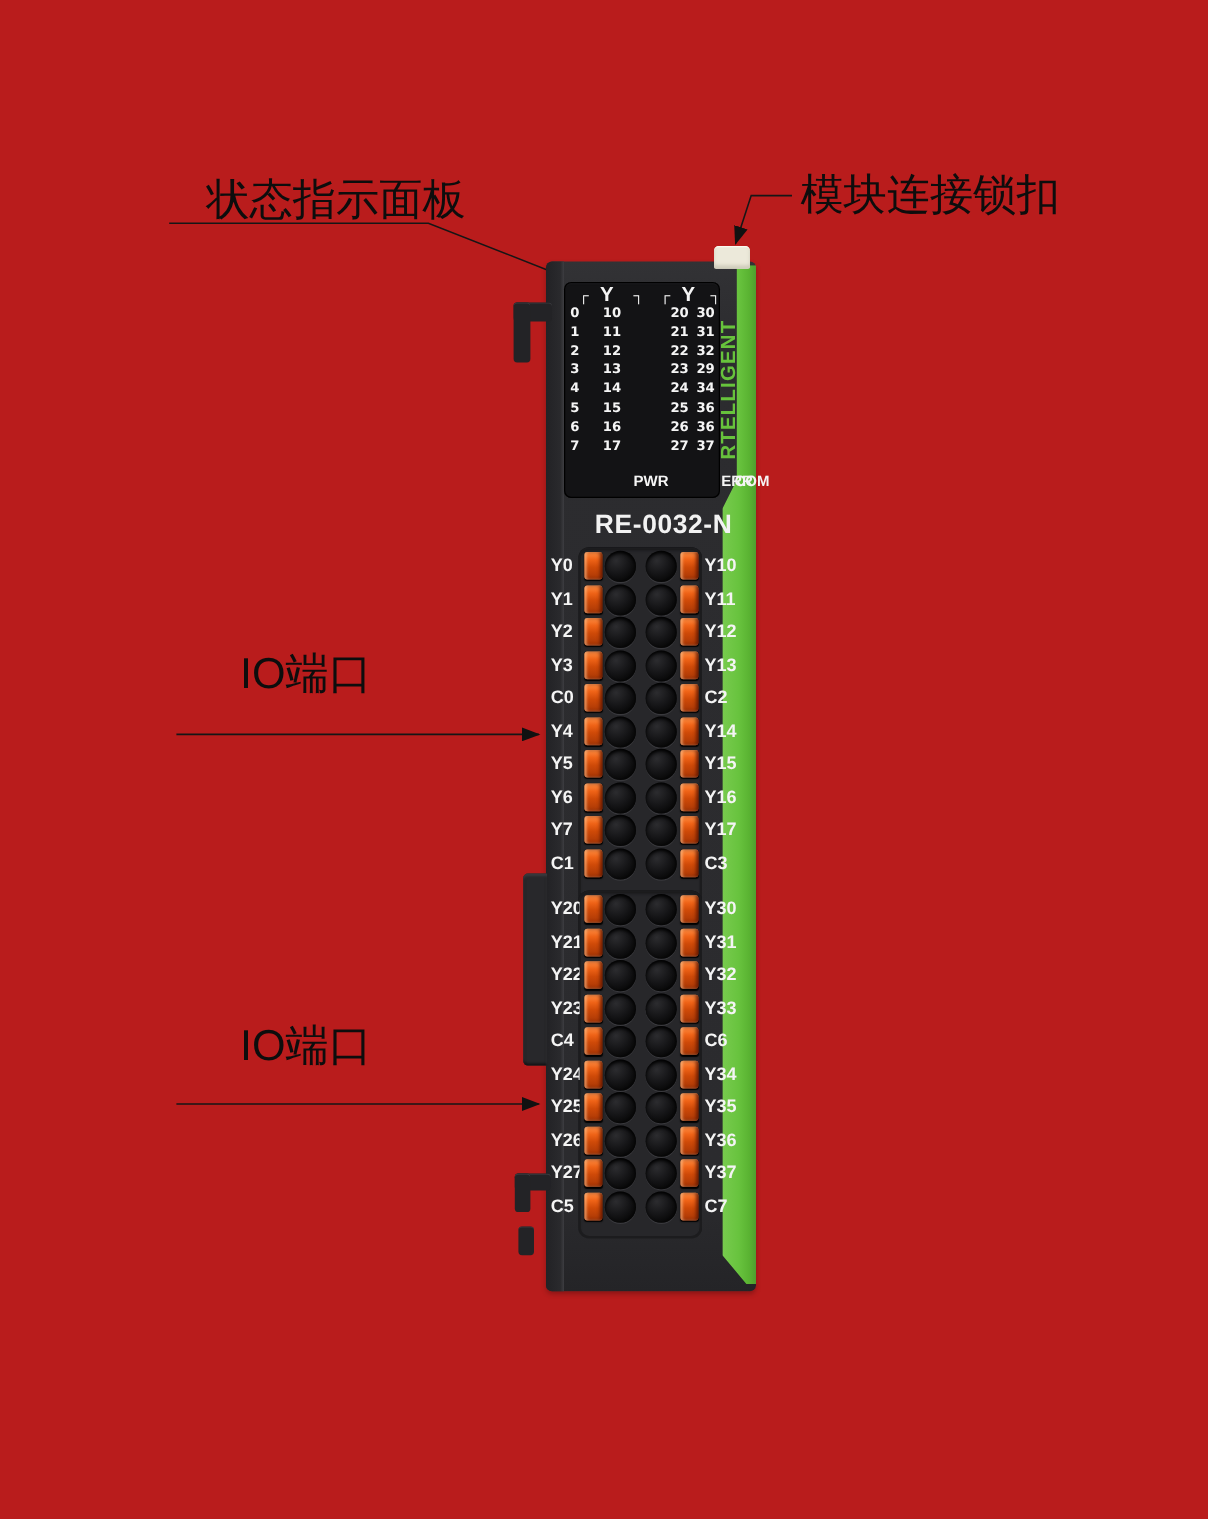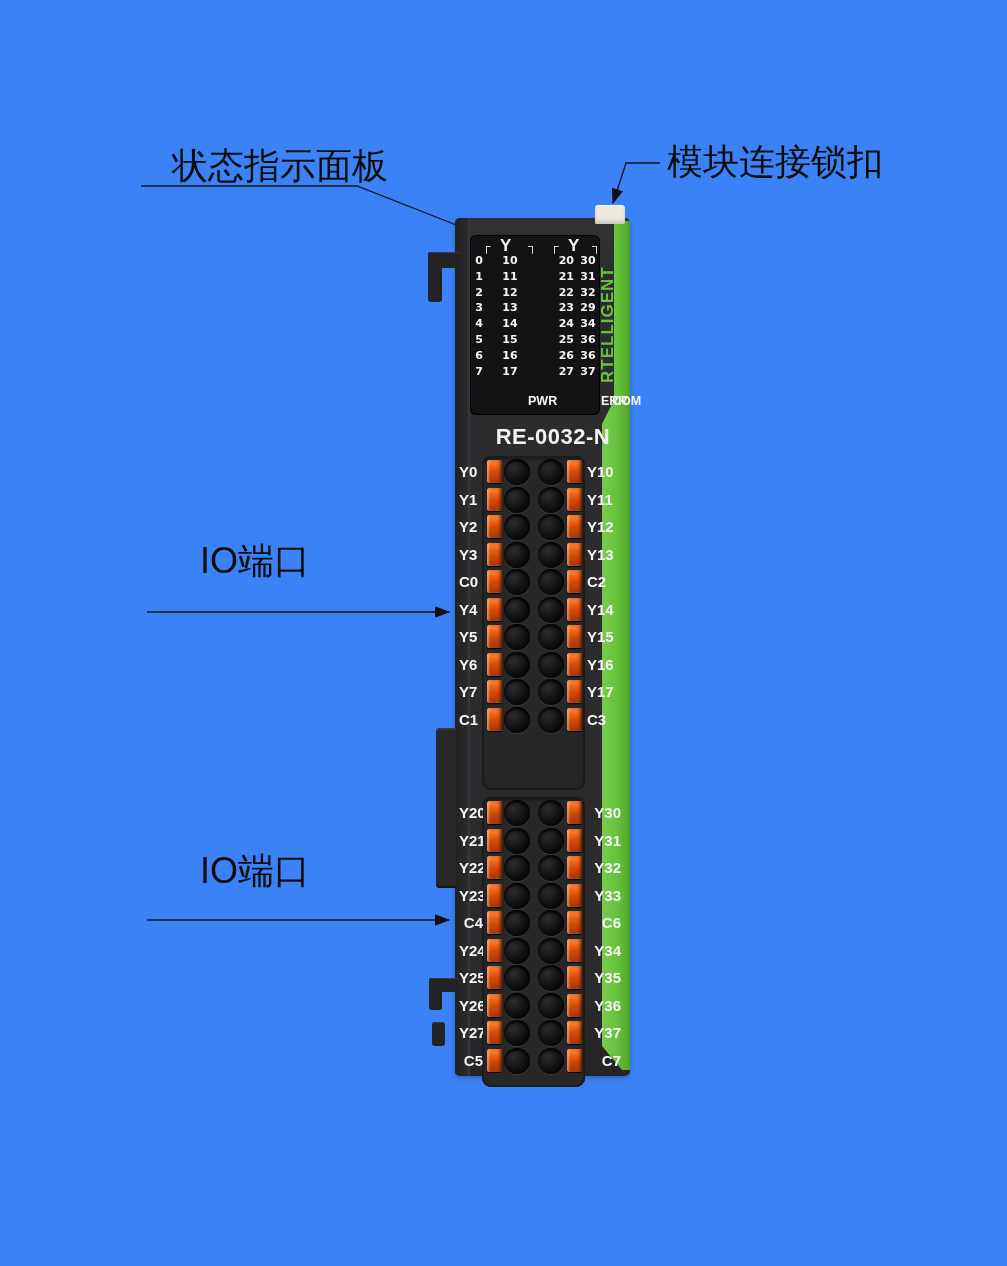--- a/index.html
+++ b/index.html
@@ -1,16 +1,16 @@
 <!DOCTYPE html>
 <html><head>
 <meta charset="utf-8">
 <style>
   html,body{margin:0;padding:0;background:#ffffff;}
-  .stage{position:relative;width:1007px;height:1266px;background:#3b82f6;overflow:hidden;
+  .stage{position:relative;width:1007px;height:1266px;background:#b91c1c;overflow:hidden;
          font-family:"Liberation Sans","DejaVu Sans",sans-serif;}
   .leaders{position:absolute;left:0;top:0;pointer-events:none;}
   .callout{position:absolute;color:#0d0d0d;font-size:36px;letter-spacing:0px;white-space:nowrap;}
   .co-status{left:172px;top:142px;}
   .co-latch{left:667px;top:138px;}
   .co-io1{left:200px;top:537px;}
   .co-io2{left:200px;top:847px;}
 
   
   .module{position:absolute;left:455px;top:218px;width:175px;height:858px;
@@ -50,21 +50,21 @@
   .led-col span{display:block;height:15.8px;line-height:15.8px;font-size:11px;font-weight:bold;
           font-family:"DejaVu Sans",sans-serif;}
   .lc0{left:-1px;width:20px;} .lc1{left:28px;} .lc2{left:80px;text-align:right;} .lc3{left:106px;}
   .led-foot span{position:absolute;top:158px;height:16px;line-height:16px;font-size:12.5px;font-weight:bold;padding-left:44px;}
   .lf0{left:14px;} .lf1{left:51px;margin-left:47px;} .lf2{left:87px;}
   
   .model{position:absolute;left:28px;top:206px;width:140px;text-align:center;color:#f2f2f2;
           font-size:22px;font-weight:bold;letter-spacing:.5px;}
   
   .tblock{position:absolute;left:0;width:175px;}
-  .tb1{top:238px;height:334px;} .tb2{top:579px;height:290px;text-align:right;}
+  .tb1{top:238px;height:334px;} .tb2{top:524px;height:290px;}
   .plate{position:absolute;left:27px;top:0;width:103px;height:100%;background:#27272a;
           border-radius:9px;box-shadow:inset 0 0 0 2px #1c1c1e, inset 0 2px 3px #0e0e10;}
   .trow{position:relative;height:27.5px;}
   .trows{position:absolute;left:0;top:2px;width:175px;}
   .tlbl{position:absolute;top:0;height:27.5px;line-height:27.5px;color:#f4f4f4;
           font-size:15px;font-weight:bold;white-space:nowrap;overflow:hidden;}
   .tlbl.l{left:4px;width:24px;}
   .tlbl.r{left:132px;width:34px;}
   .clamp{position:absolute;top:2px;width:15px;height:23px;border-radius:2.5px;
           background:linear-gradient(180deg,#ff8d42 0%,#ef6317 28%,#cf4a08 55%,#a83706 100%);

